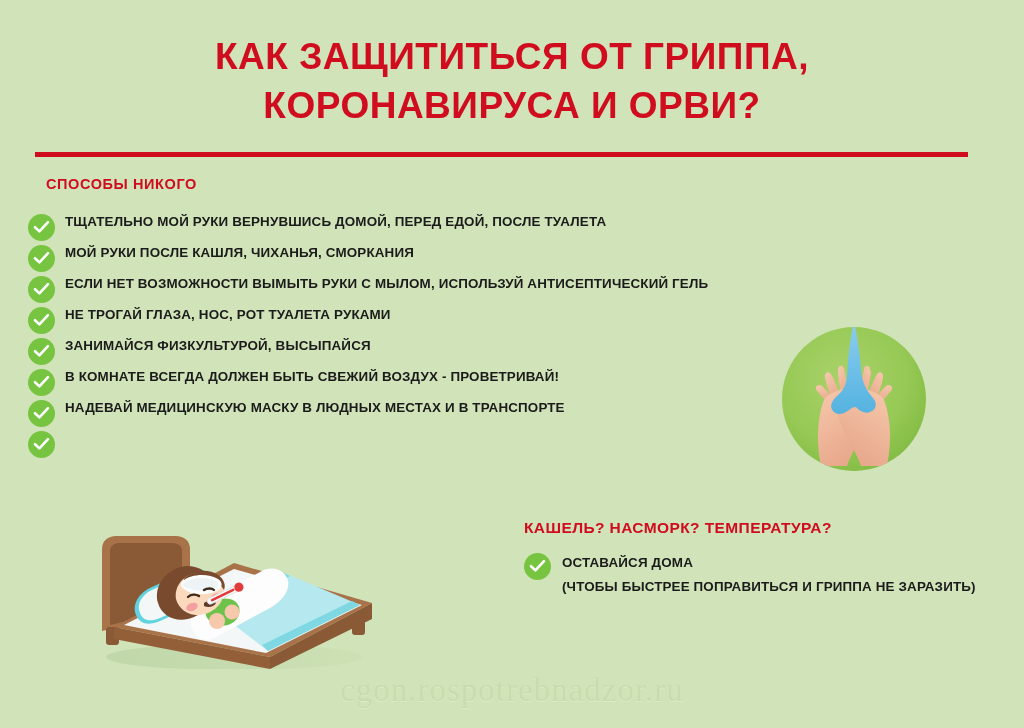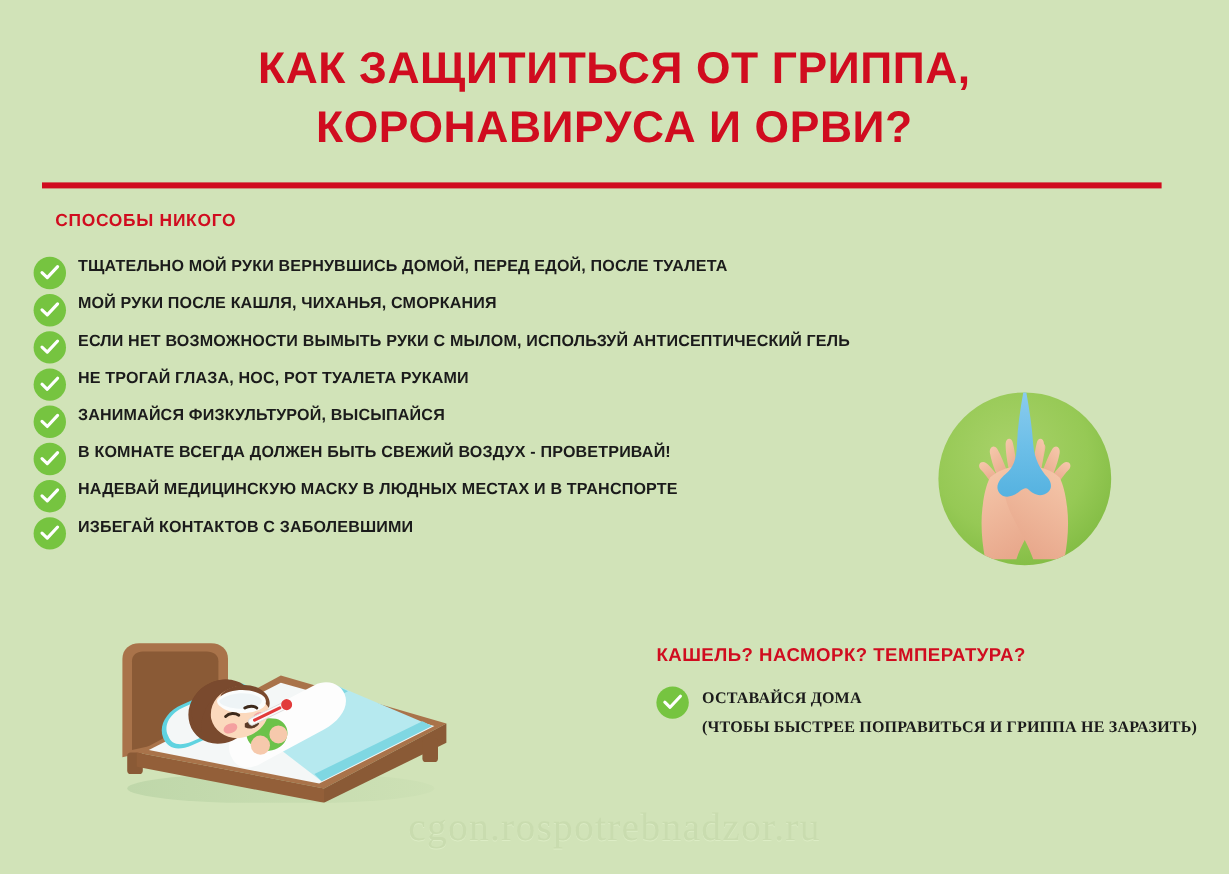--- a/index.html
+++ b/index.html
@@ -112,44 +112,42 @@
     left: 84px;
     top: 527px;
     width: 292px;
     height: 142px;
   }
 
   
   .symptom-block {
     position: absolute;
     left: 524px;
-    top: 538px;
+    top: 519px;
     width: 470px;
-    margin-left: 23px;
   }
   .symptom-heading {
     color: #d00c1f;
     font-weight: bold;
     font-size: 15.5px;
     letter-spacing: 0.4px;
     margin-bottom: 14px;
     white-space: nowrap;
   }
   .symptom-row {
     display: flex;
     align-items: flex-start;
   }
   .symptom-row .check-icon {
     margin-top: 2px;
     margin-right: 11px;
   }
   .symptom-lines {
     display: flex;
     flex-direction: column;
-    font-family: Liberation Serif, serif;
   }
   .symptom-lines span {
     color: #1b1b1b;
     font-weight: bold;
     font-size: 13.4px;
     line-height: 24px;
     letter-spacing: 0.15px;
     white-space: nowrap;
   }
 
@@ -246,21 +244,20 @@
       </span>
       <span class="check-label">НАДЕВАЙ МЕДИЦИНСКУЮ МАСКУ В ЛЮДНЫХ МЕСТАХ И В ТРАНСПОРТЕ</span>
     </div>
 
     <div class="check-item">
       <span class="check-icon">
         <svg viewBox="0 0 17 15">
             <path d="M2 7.2 L6.4 11.4 L15 2.2" fill="none" stroke="#ffffff" stroke-width="2.6" stroke-linecap="round" stroke-linejoin="round"></path>
           </svg>
       </span>
-      <span class="check-label">ИЗБЕГАЙ КОНТАКТОВ С ЗАБОЛЕВШИМИ</span>
     </div>
 
   </div>
 
   <div class="handwash">
     <svg viewBox="0 0 146 146" width="146" height="146">
       <defs>
         <radialGradient id="circGrad" cx="42%" cy="36%" r="72%">
           <stop offset="0%" stop-color="#a9d26a"></stop>
           <stop offset="62%" stop-color="#96c955"></stop>

